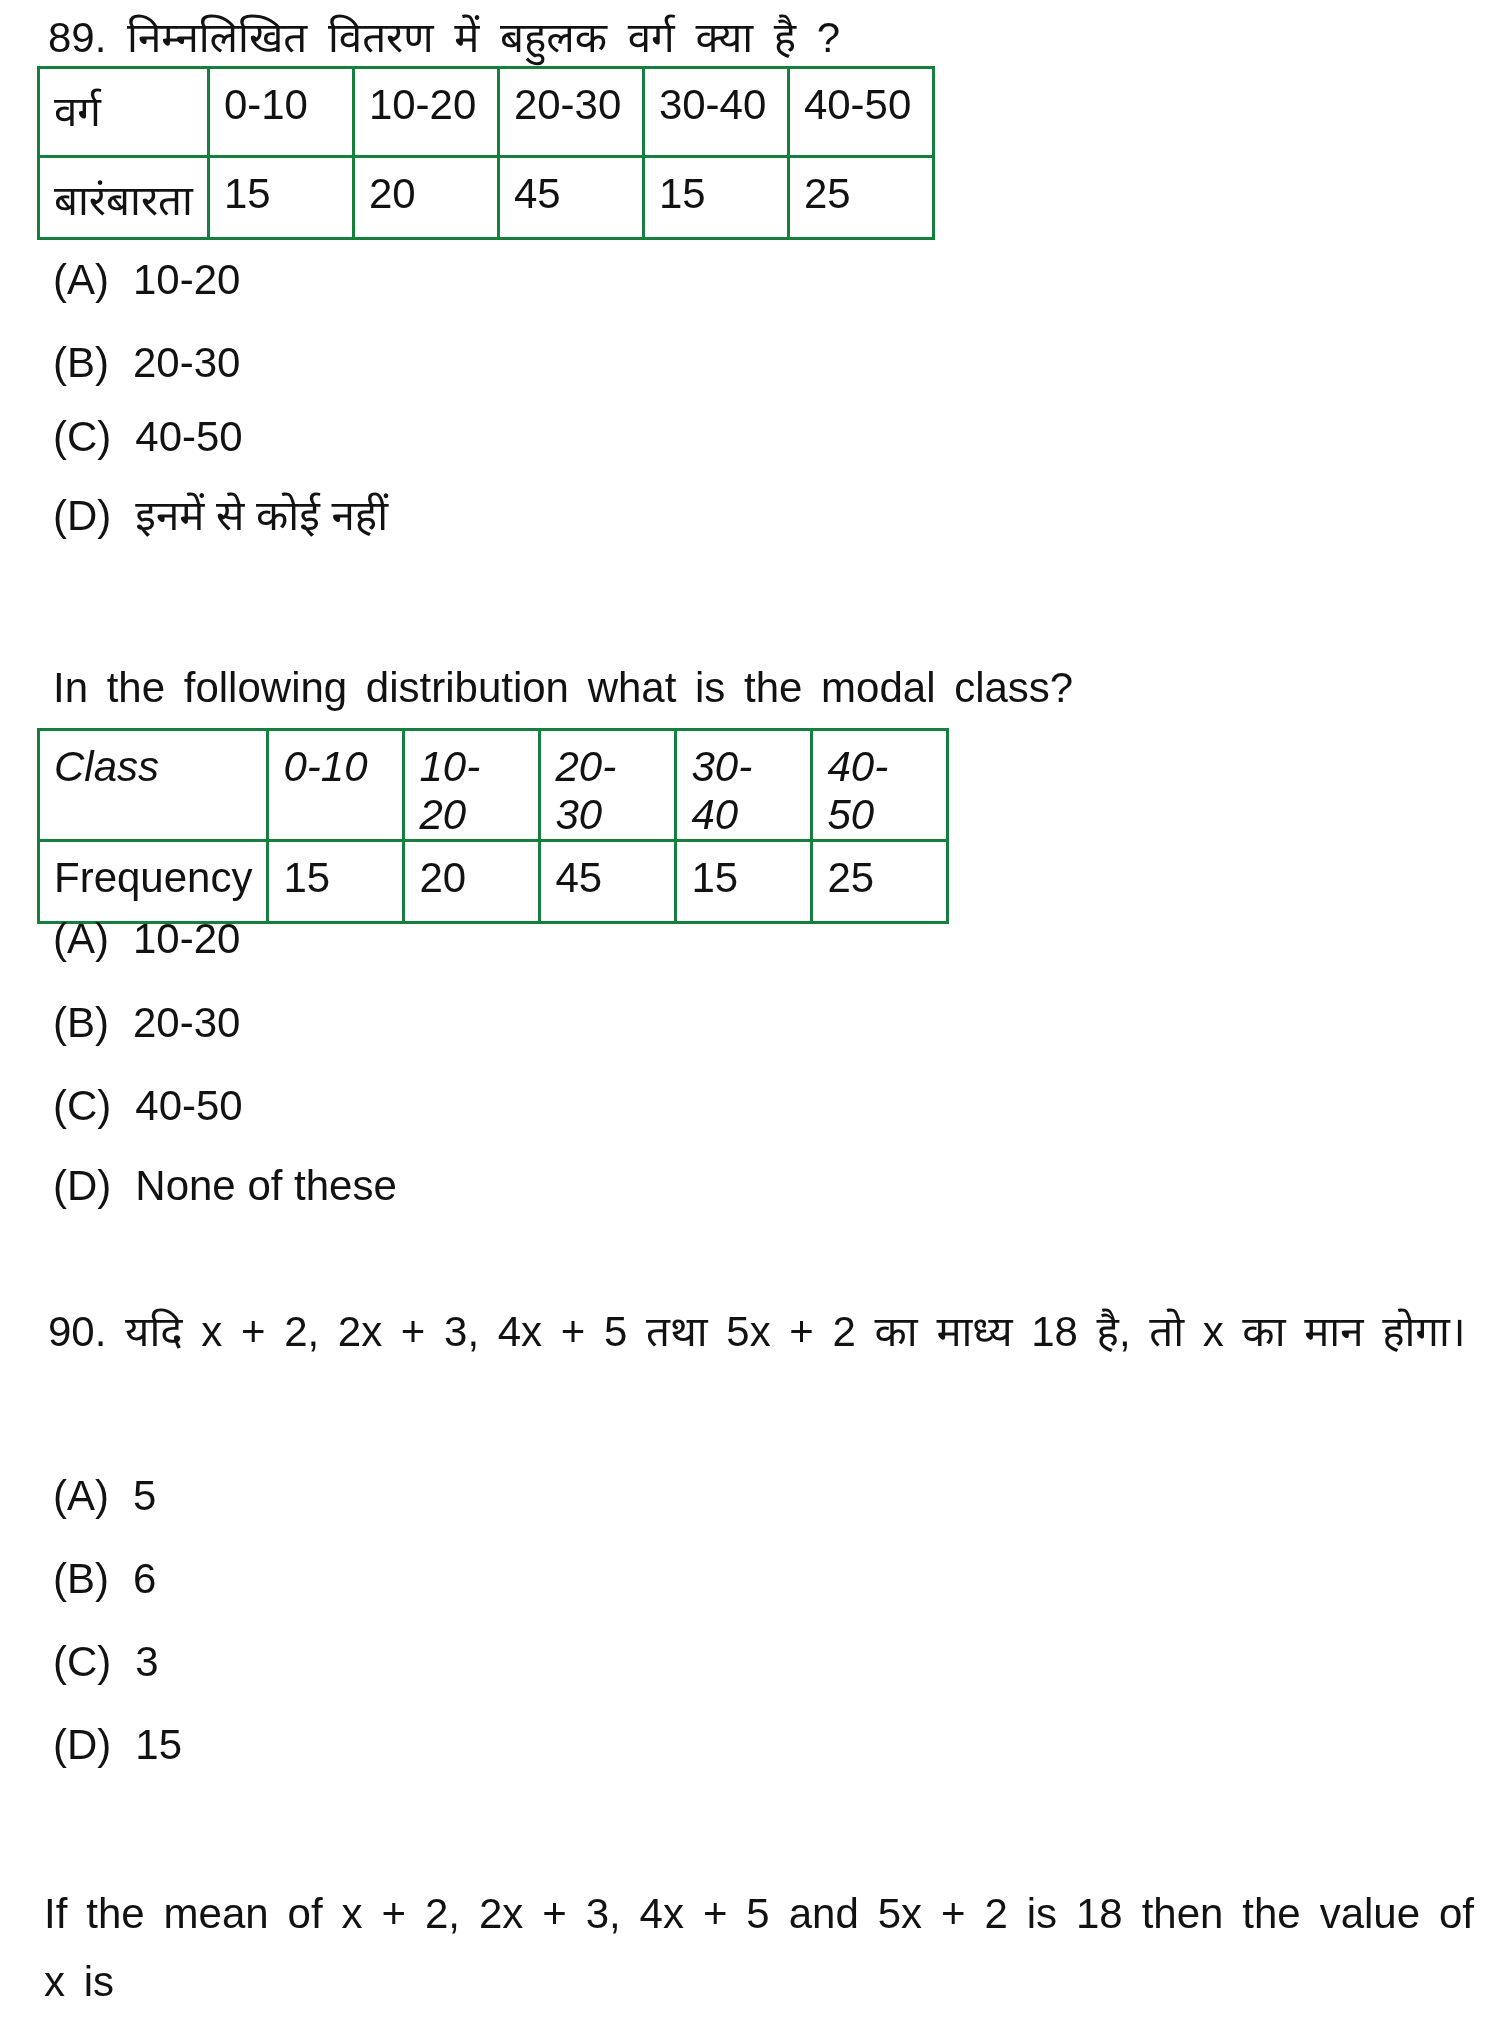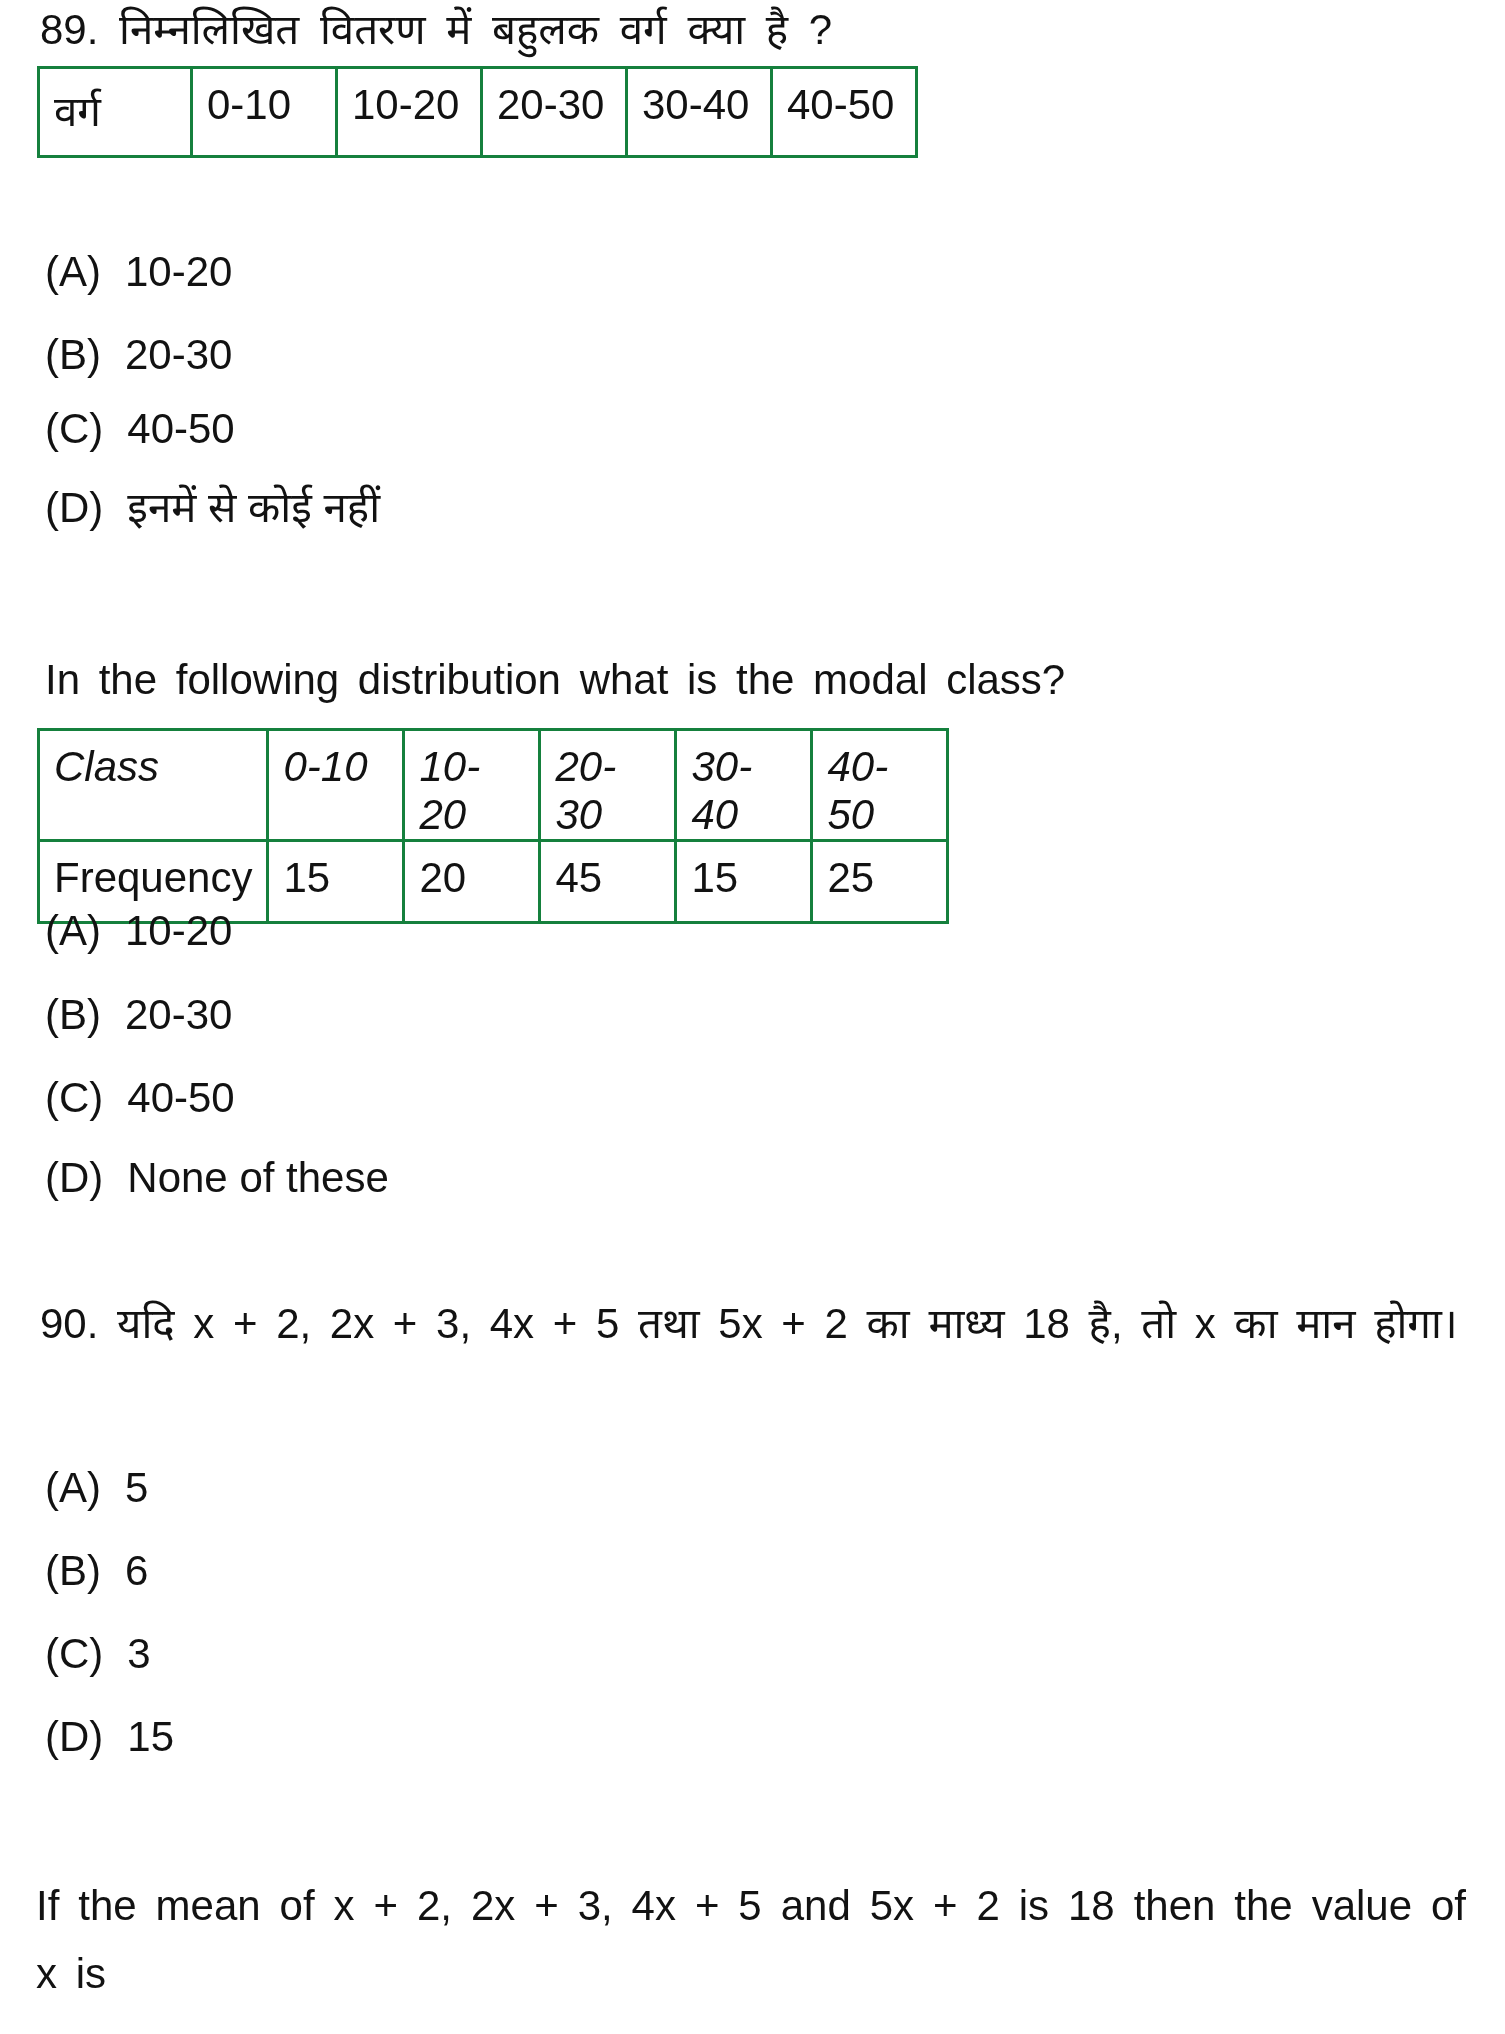--- a/index.html
+++ b/index.html
@@ -11,21 +11,21 @@
     position: relative;
     width: 1505px;
     height: 2034px;
     background: #ffffff;
     color: #121212;
     font-family: "Liberation Sans", "DejaVu Sans", sans-serif;
     overflow: hidden;
   }
   .text {
     position: absolute;
-    margin: 0;
+    margin: 8px;
     font-size: 42px;
     line-height: 1.15;
     color: #121212;
   }
   .heading {
     word-spacing: 9px;
     white-space: nowrap;
   }
   .qline {
     word-spacing: 7px;
@@ -76,20 +76,28 @@
         <col style="width:145px">
     </colgroup>
     <tbody>
       <tr class="r1">
         <td>वर्ग</td>
         <td>0-10</td>
         <td>10-20</td>
         <td>20-30</td>
         <td>30-40</td>
         <td>40-50</td>
+      </tr>
+      <tr class="r2">
+        <td>बारंबारता</td>
+        <td>15</td>
+        <td>20</td>
+        <td>45</td>
+        <td>15</td>
+        <td>25</td>
       </tr>
     </tbody>
   </table>
 
   <p class="text option" style="left:45px; top:248px;">
     <span class="opt-label">(A)</span><span class="opt-text">10-20</span>
   </p>
   <p class="text option" style="left:45px; top:331px;">
     <span class="opt-label">(B)</span><span class="opt-text">20-30</span>
   </p>

